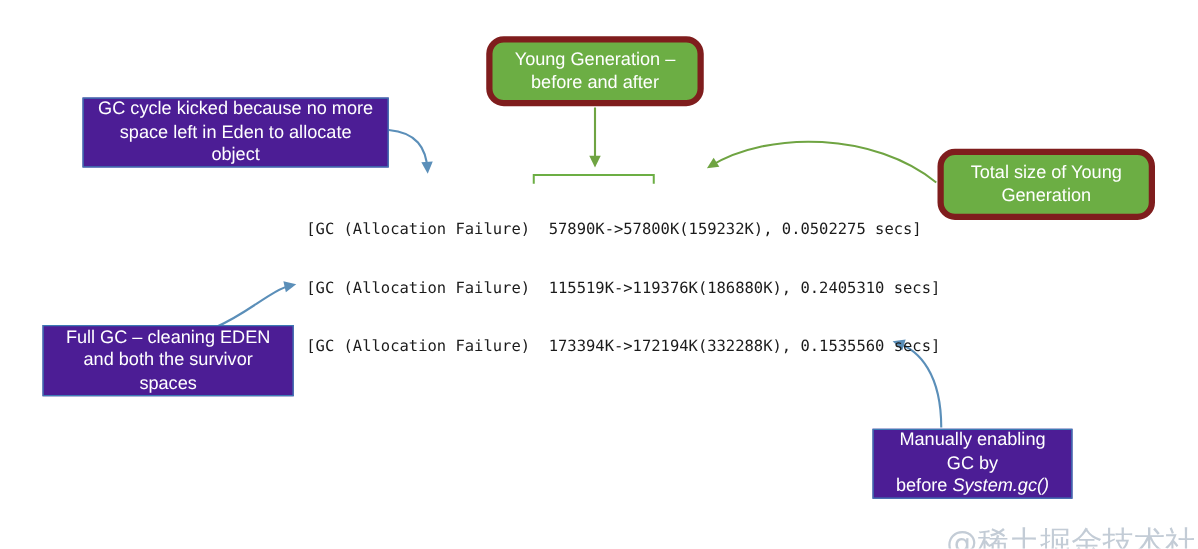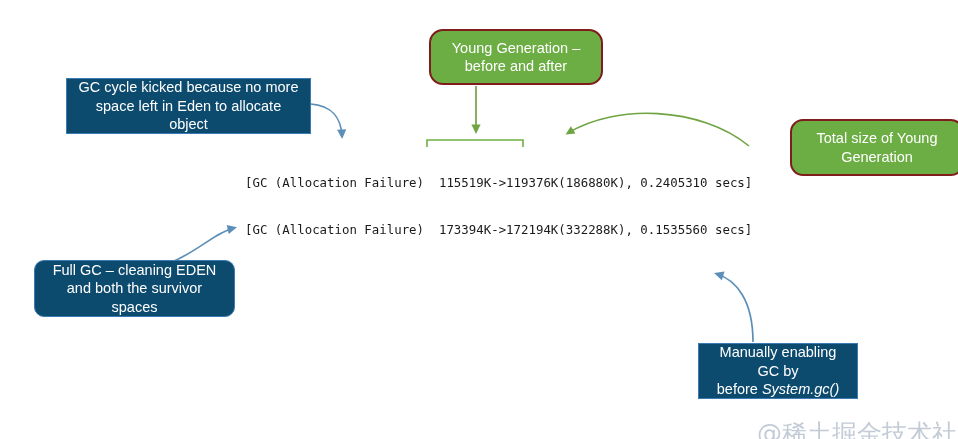--- a/index.html
+++ b/index.html
@@ -52,37 +52,36 @@
     display: flex;
     align-items: center;
     justify-content: center;
     text-align: center;
     color: #ffffff;
     font-size: 14.5px;
     line-height: 18.5px;
     padding: 4px 8px;
   }
   .callout.blue {
-    background: #0c4a6e;
+    background: #4c1d95;
     border: 1px solid #3c7ab4;
   }
   .callout.green {
     background: #6CAE44;
-    border: 2px solid #7f1d1d;
+    border: 5px solid #7f1d1d;
     border-radius: 14px;
-    margin-left: 40px;
   }
   .callout .txt { display: block; }
   .callout .it { font-style: italic; margin-top: 21px; }
 
   #callout-gc-cycle   { left: 66px;  top: 78px;  width: 245px; height: 56px; }
-  #callout-full-gc    { left: 34px;  top: 260px; width: 201px; height: 57px; border-radius: 10px; }
+  #callout-full-gc    { left: 34px;  top: 260px; width: 201px; height: 57px; }
   #callout-manual-gc  { left: 698px; top: 343px; width: 160px; height: 56px; }
   #callout-young-gen  { left: 389px; top: 29px;  width: 174px; height: 56px; }
-  #callout-total-size { left: 750px; top: 119px; width: 174px; height: 57px; border-radius: 13px; }
+  #callout-total-size { left: 750px; top: 119px; width: 174px; height: 57px; }
 
   
   #watermark {
     position: absolute;
     left: 757px;
     top: 401px;
     font-size: 25px;
     color: #c3ccd6;
     font-family: "DejaVu Sans", sans-serif;
     white-space: nowrap;
@@ -111,20 +110,21 @@
     <path d="M427,147 L427,140 L523,140 L523,147" fill="none" stroke="#6CAE44" stroke-width="1.6"></path>
 
     <path d="M749,146 C700,106 615,104 568,133" fill="none" stroke="#6FA442" stroke-width="1.6" marker-end="url(#green-head)"></path>
 
     <path d="M172,262 C200,250 216,232 234,228" fill="none" stroke="#5B8FB9" stroke-width="1.7" marker-end="url(#blue-head)"></path>
 
     <path d="M753,342 C753,300 736,280 717,274" fill="none" stroke="#5B8FB9" stroke-width="1.7" marker-end="url(#blue-head)"></path>
   </svg>
 
   <div id="log-block">
+    <span class="log-line">[GC (Allocation Failure)  57890K-&gt;57800K(159232K), 0.0502275 secs]</span>
     <span class="log-line">[GC (Allocation Failure)  115519K-&gt;119376K(186880K), 0.2405310 secs]</span>
     <span class="log-line">[GC (Allocation Failure)  173394K-&gt;172194K(332288K), 0.1535560 secs]</span>
     
     
     
     
     
     
     
   </div>

